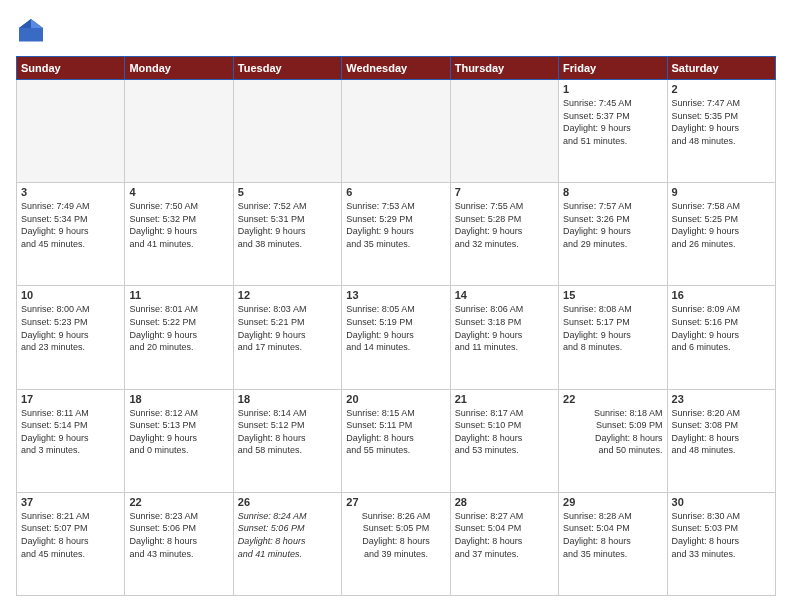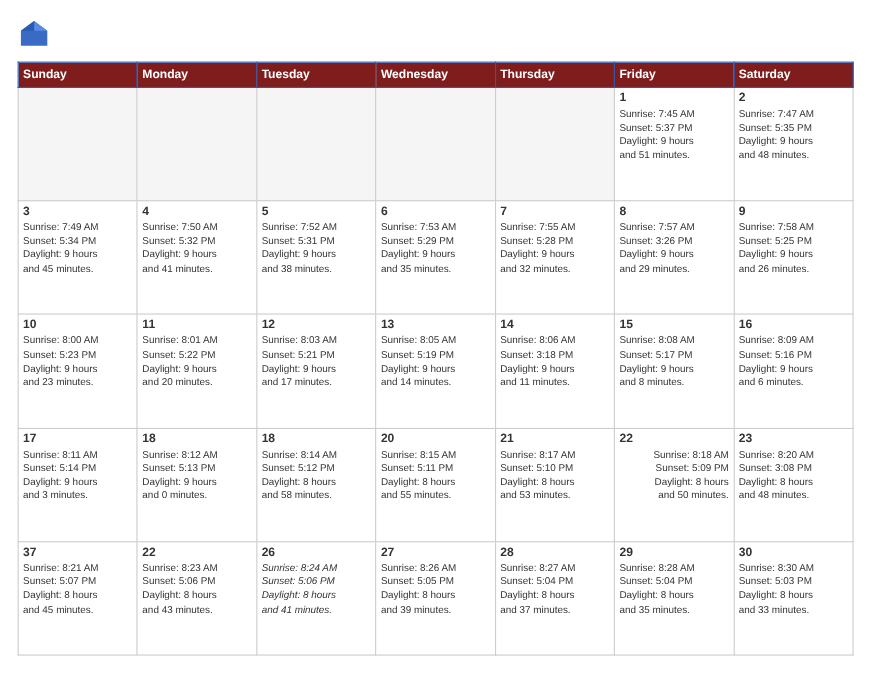--- a/index.html
+++ b/index.html
@@ -316,21 +316,21 @@
           </td>
           <td>
             <span class="day-number">26</span>
             <div class="day-info" style="white-space: pre-line; font-style: italic;">Sunrise: 8:24 AM
 Sunset: 5:06 PM
 Daylight: 8 hours
 and 41 minutes.</div>
           </td>
           <td>
             <span class="day-number">27</span>
-            <div class="day-info" style="white-space: pre-line;">Sunrise: 8:26 AM
+            <div class="day-info" style="white-space: pre-line; text-align: center;">Sunrise: 8:26 AM
 Sunset: 5:05 PM
 Daylight: 8 hours
 and 39 minutes.</div>
           </td>
           <td>
             <span class="day-number">28</span>
             <div class="day-info" style="white-space: pre-line;">Sunrise: 8:27 AM
 Sunset: 5:04 PM
 Daylight: 8 hours
 and 37 minutes.</div>

